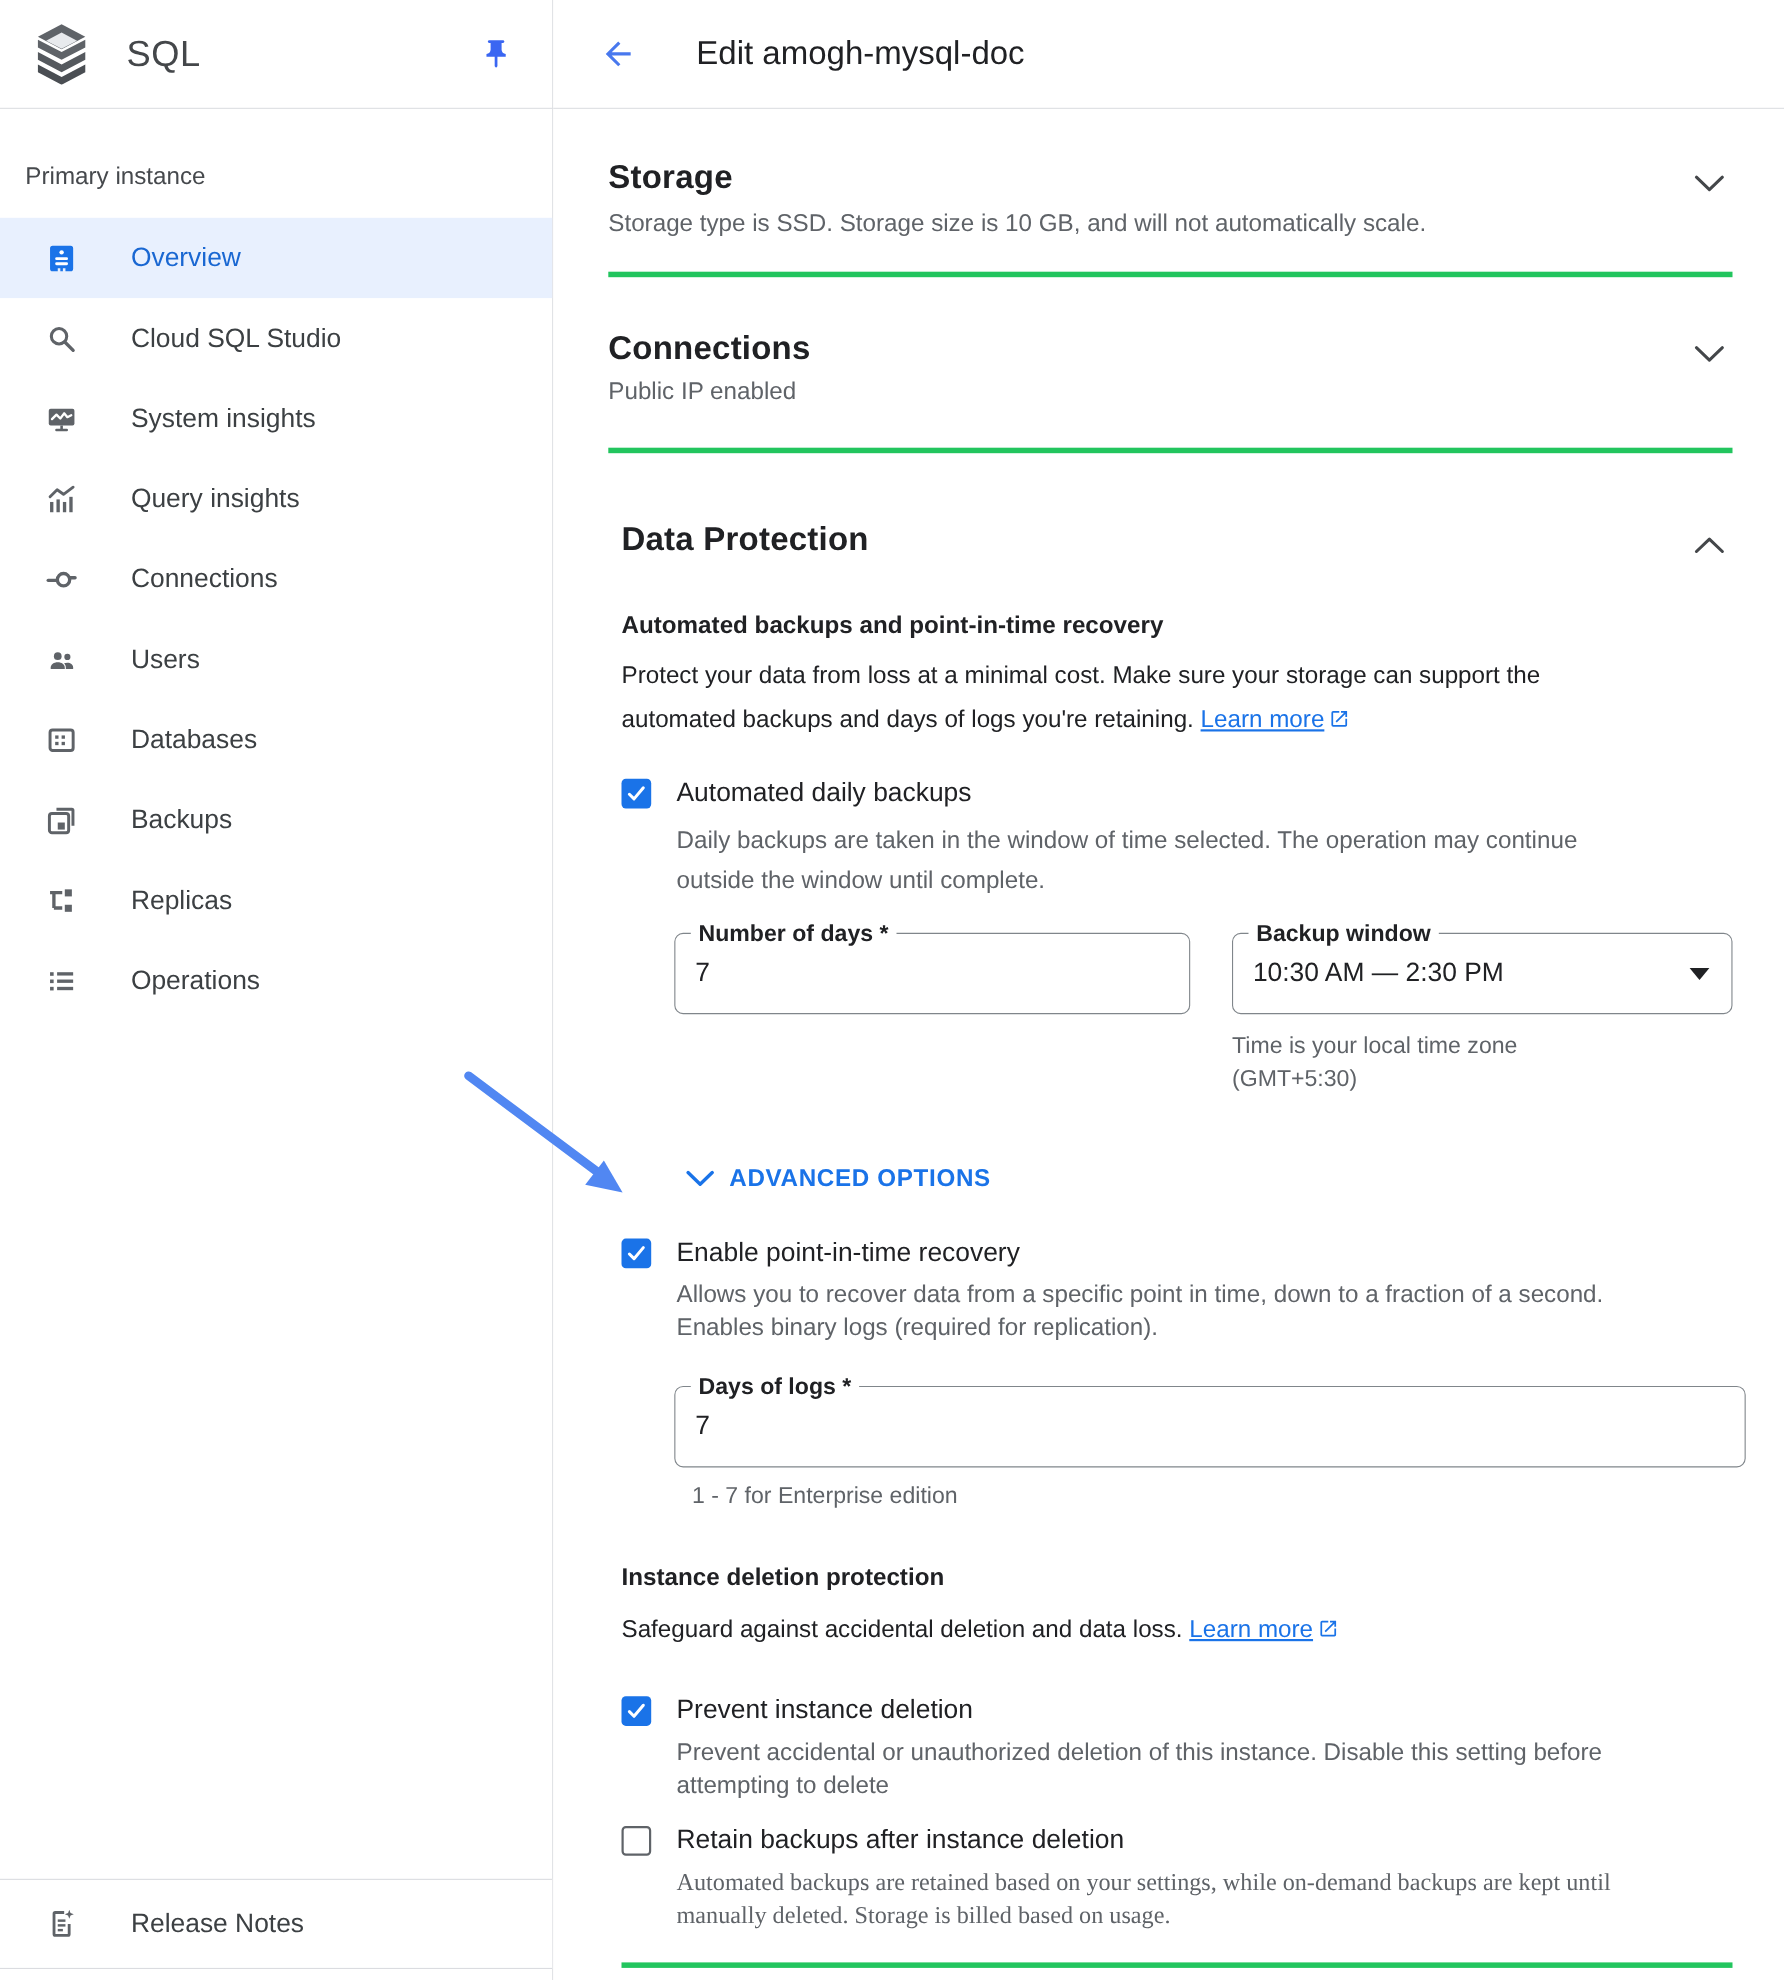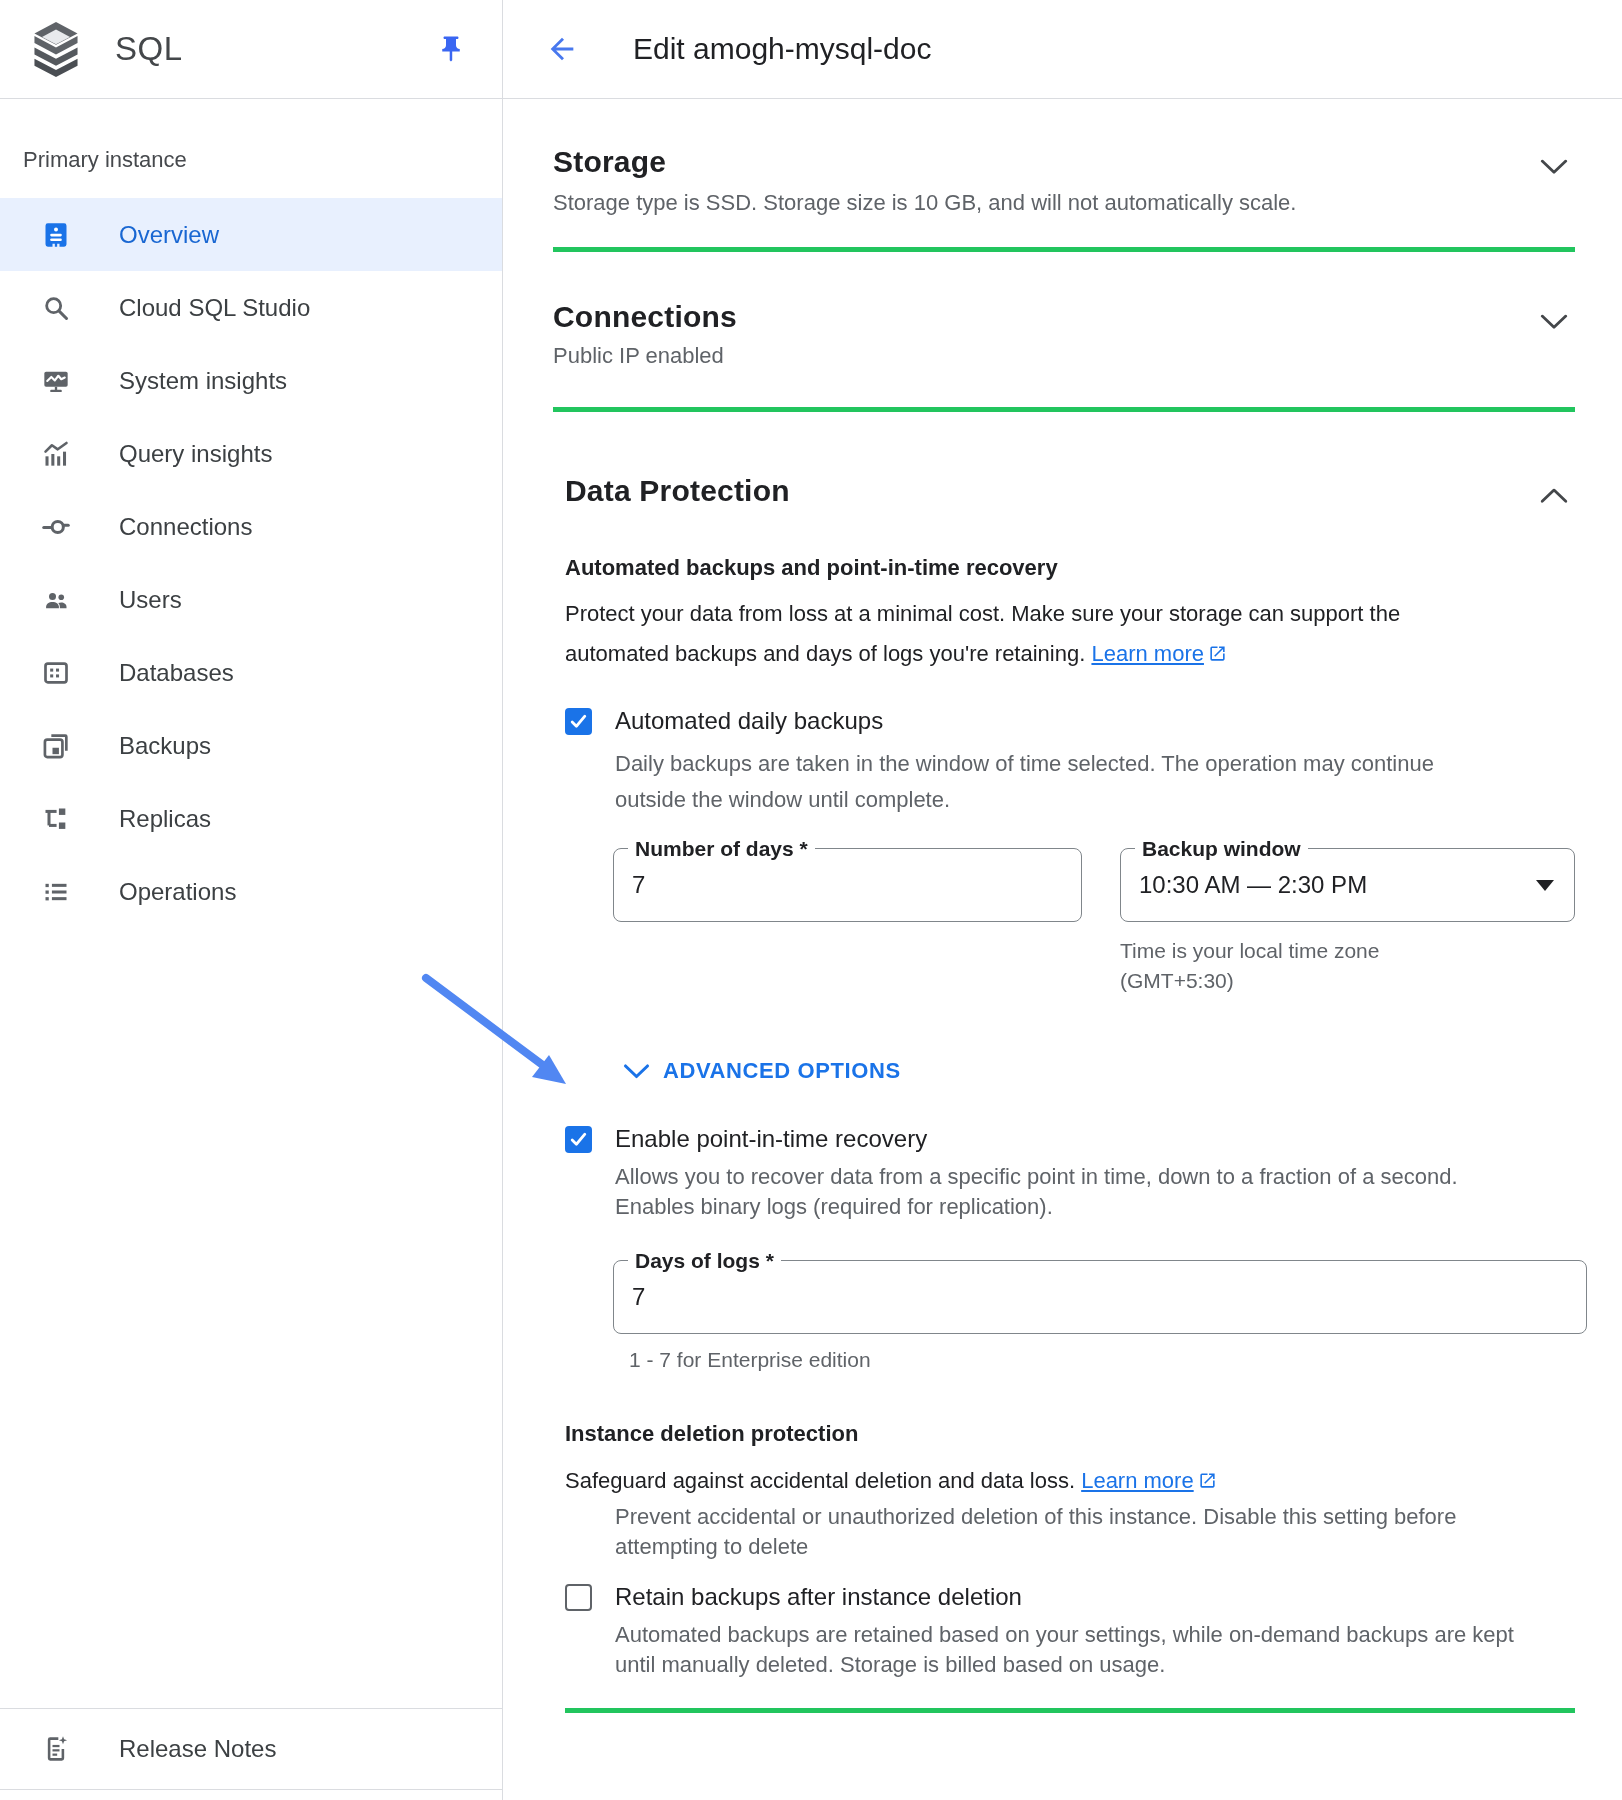--- a/index.html
+++ b/index.html
@@ -70,21 +70,21 @@
   .adv-txt { font-size:22px; font-weight:600; letter-spacing:.6px; color:#1a73e8; }
   .row2 { margin-top:38px; }
   .desc2 { margin-top:6px; line-height:30px; max-width:860px; }
   .field-logs { margin-top:38px; margin-left:48px; width:974px; }
   .logs-helper { margin-top:12px; margin-left:64px; font-size:21px; line-height:28px; color:#5f6368; }
   .subhead2 { margin-top:46px; }
   .para2 { margin-top:18px; line-height:30px; max-width:1010px; }
   .row3 { margin-top:42px; }
   .desc3 { margin-top:6px; line-height:30px; max-width:870px; }
   .row4 { margin-top:18px; }
-  .desc4 { margin-top:6px; line-height:30px; max-width:935px; }
+  .desc4 { margin-top:6px; line-height:30px; max-width:935px;font-family:Liberation Serif, serif; }
 
   .annot-arrow { position:absolute; left:408px; top:956px; z-index:6; pointer-events:none; }
 </style>
 </head>
 <body>
 
 <div class="app">
 
   <div class="brand">
     <svg class="logo" viewBox="0 0 48 52">
@@ -333,20 +333,28 @@
       <div class="logs-helper">1 - 7 for Enterprise edition</div>
 
       <div class="subhead subhead2">Instance deletion protection</div>
       <div class="para para2">
         <span>Safeguard against accidental deletion and data loss.</span>
         <a class="learn">Learn more</a><svg class="ext-ic" viewBox="0 0 24 24">
             <path fill="#1a73e8" d="M19 19H5V5h7V3H5a2 2 0 0 0-2 2v14a2 2 0 0 0 2 2h14c1.1 0 2-.9 2-2v-7h-2v7zM14 3v2h3.59l-9.83 9.83 1.41 1.41L19 6.41V10h2V3h-7z"></path>
           </svg>
       </div>
 
+      <div class="check-row row3">
+        <span class="checkbox">
+          <svg viewBox="0 0 18 18" width="19" height="19">
+              <polyline points="3,9.5 7,13.5 15,4" fill="none" stroke="#fff" stroke-width="2.6" stroke-linecap="round" stroke-linejoin="round"></polyline>
+            </svg>
+        </span>
+        <span class="check-label">Prevent instance deletion</span>
+      </div>
       <div class="check-desc desc3">Prevent accidental or unauthorized deletion of this instance. Disable this setting before attempting to delete</div>
 
       <div class="check-row row4">
         <span class="checkbox unchecked"></span>
         <span class="check-label">Retain backups after instance deletion</span>
       </div>
       <div class="check-desc desc4">Automated backups are retained based on your settings, while on-demand backups are kept until manually deleted. Storage is billed based on usage.</div>
 
     </div>
   </div>

